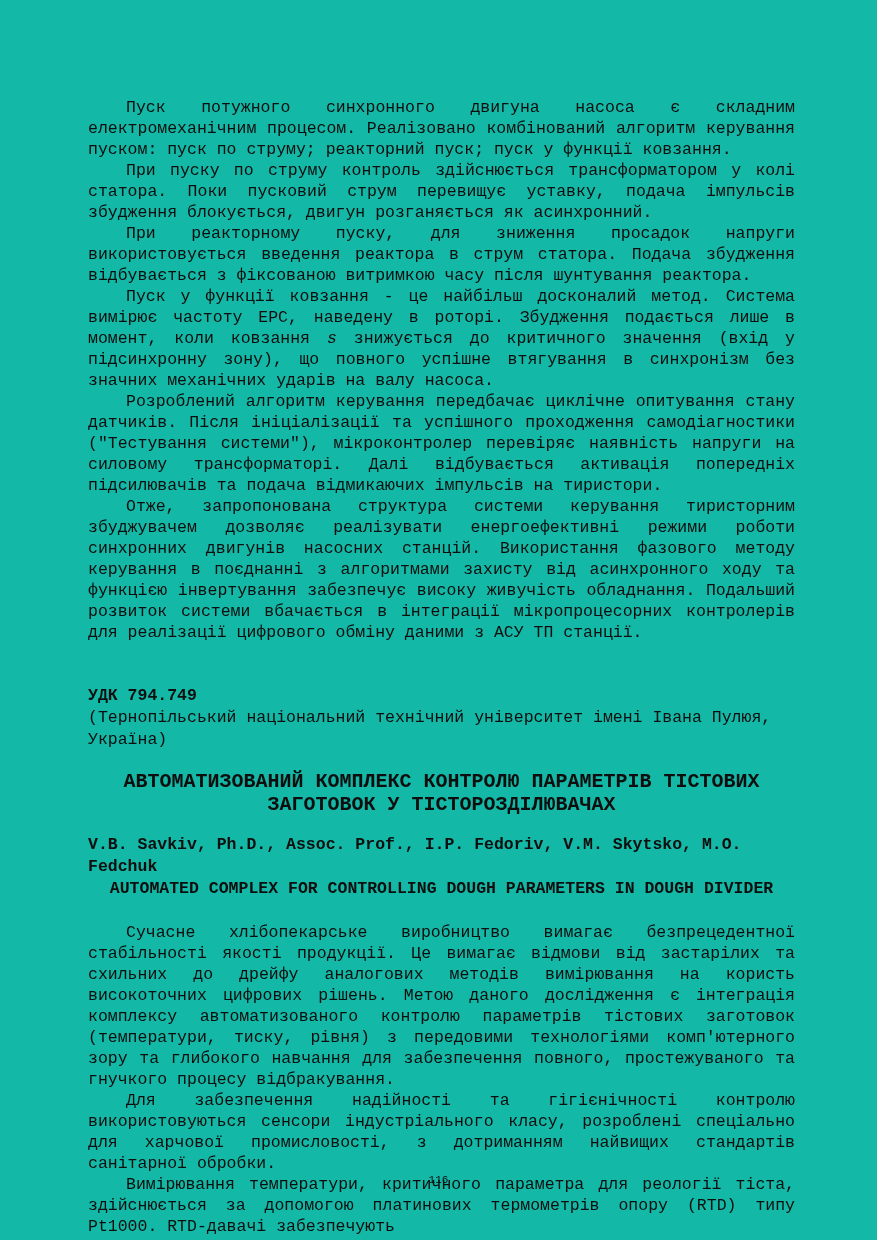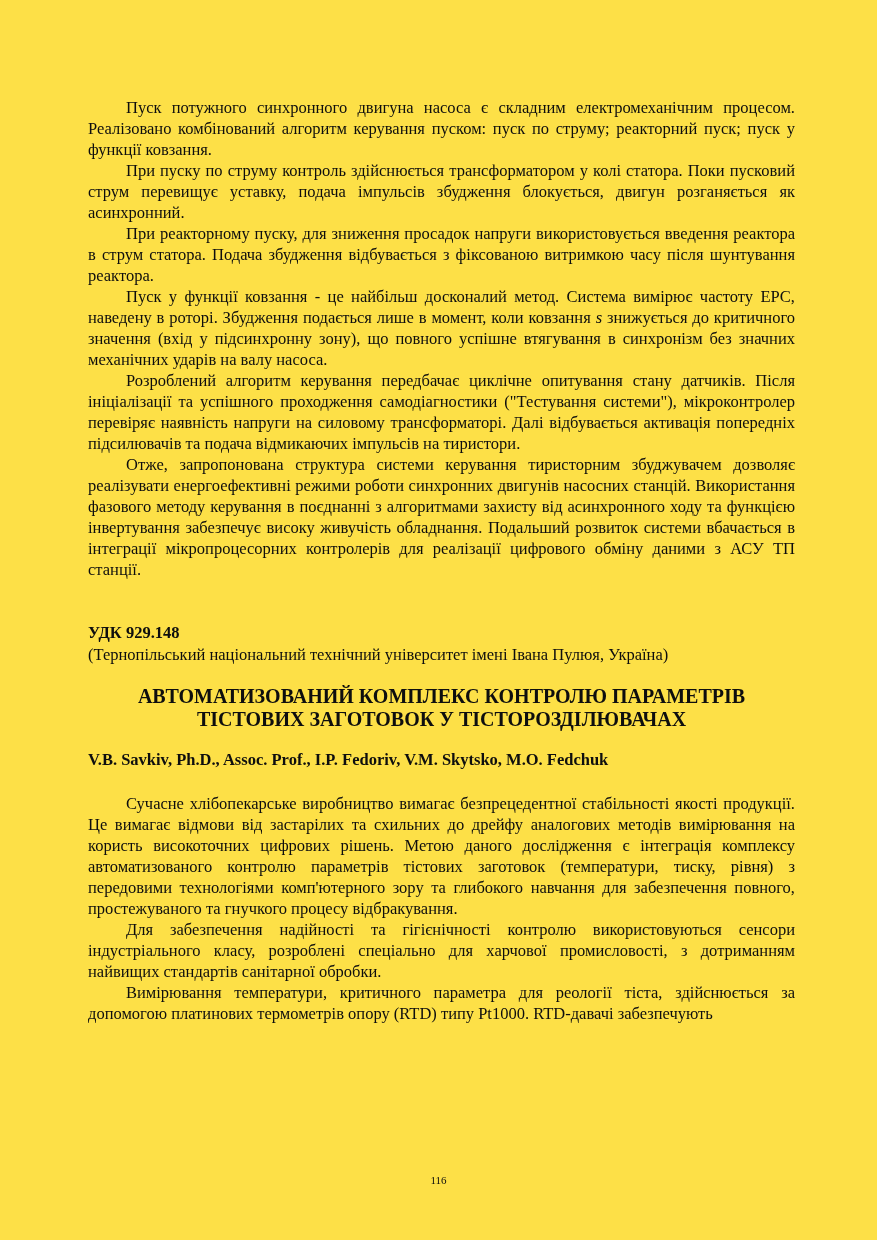--- a/index.html
+++ b/index.html
@@ -1,21 +1,21 @@
 <!DOCTYPE html>
 <html><head>
 <meta charset="utf-8">
 <style>
   html, body { margin: 0; padding: 0; background: #ffffff; }
   .page {
     width: 877px;
     height: 1240px;
-    background: #fde047;
+    background: #14b8a6;
     color: #0e0e0e;
-    font-family: Liberation Serif, serif;
+    font-family: Liberation Mono, monospace;
     position: relative;
     box-sizing: border-box;
     padding: 97px 82px 0 88px;
     overflow: hidden;
   }
   .body-par {
     margin: 0;
     font-size: 16.5px;
     line-height: 21px;
     text-align: justify;
@@ -67,24 +67,25 @@
   <div>
     <p class="body-par">Пуск потужного синхронного двигуна насоса є складним електромеханічним процесом. Реалізовано комбінований алгоритм керування пуском: пуск по струму; реакторний пуск; пуск у функції ковзання.</p>
     <p class="body-par">При пуску по струму контроль здійснюється трансформатором у колі статора. Поки пусковий струм перевищує уставку, подача імпульсів збудження блокується, двигун розганяється як асинхронний.</p>
     <p class="body-par">При реакторному пуску, для зниження просадок напруги використовується введення реактора в струм статора. Подача збудження відбувається з фіксованою витримкою часу після шунтування реактора.</p>
     <p class="body-par"><span>Пуск у функції ковзання - це найбільш досконалий метод. Система вимірює частоту ЕРС, наведену в роторі. Збудження подається лише в момент, коли ковзання </span><span class="italic">s</span><span> знижується до критичного значення (вхід у підсинхронну зону), що повного успішне втягування в синхронізм без значних механічних ударів на валу насоса.</span></p>
     <p class="body-par">Розроблений алгоритм керування передбачає циклічне опитування стану датчиків. Після ініціалізації та успішного проходження самодіагностики ("Тестування системи"), мікроконтролер перевіряє наявність напруги на силовому трансформаторі. Далі відбувається активація попередніх підсилювачів та подача відмикаючих імпульсів на тиристори.</p>
     <p class="body-par">Отже, запропонована структура системи керування тиристорним збуджувачем дозволяє реалізувати енергоефективні режими роботи синхронних двигунів насосних станцій. Використання фазового методу керування в поєднанні з алгоритмами захисту від асинхронного ходу та функцією інвертування забезпечує високу живучість обладнання. Подальший розвиток системи вбачається в інтеграції мікропроцесорних контролерів для реалізації цифрового обміну даними з АСУ ТП станції.</p>
   </div>
 
   <div class="head-block">
-    <p class="head-line bold">УДК 929.148</p>
+    <p class="head-line bold">УДК 794.749</p>
     <p class="head-line">(Тернопільський національний технічний університет імені Івана Пулюя, Україна)</p>
     <div class="title-ua">АВТОМАТИЗОВАНИЙ КОМПЛЕКС КОНТРОЛЮ ПАРАМЕТРІВ ТІСТОВИХ ЗАГОТОВОК У ТІСТОРОЗДІЛЮВАЧАХ</div>
     <p class="head-line bold authors-en">V.B. Savkiv, Ph.D., Assoc. Prof., I.P. Fedoriv, V.M. Skytsko, M.O. Fedchuk</p>
+    <div class="title-en">AUTOMATED COMPLEX FOR CONTROLLING DOUGH PARAMETERS IN DOUGH DIVIDER</div>
   </div>
 
   <div class="abstract-block">
     <p class="body-par">Сучасне хлібопекарське виробництво вимагає безпрецедентної стабільності якості продукції. Це вимагає відмови від застарілих та схильних до дрейфу аналогових методів вимірювання на користь високоточних цифрових рішень. Метою даного дослідження є інтеграція комплексу автоматизованого контролю параметрів тістових заготовок (температури, тиску, рівня) з передовими технологіями комп'ютерного зору та глибокого навчання для забезпечення повного, простежуваного та гнучкого процесу відбракування.</p>
     <p class="body-par">Для забезпечення надійності та гігієнічності контролю використовуються сенсори індустріального класу, розроблені спеціально для харчової промисловості, з дотриманням найвищих стандартів санітарної обробки.</p>
     <p class="body-par">Вимірювання температури, критичного параметра для реології тіста, здійснюється за допомогою платинових термометрів опору (RTD) типу Pt1000. RTD-давачі забезпечують</p>
   </div>
 
   <div class="page-number">116</div>
 

